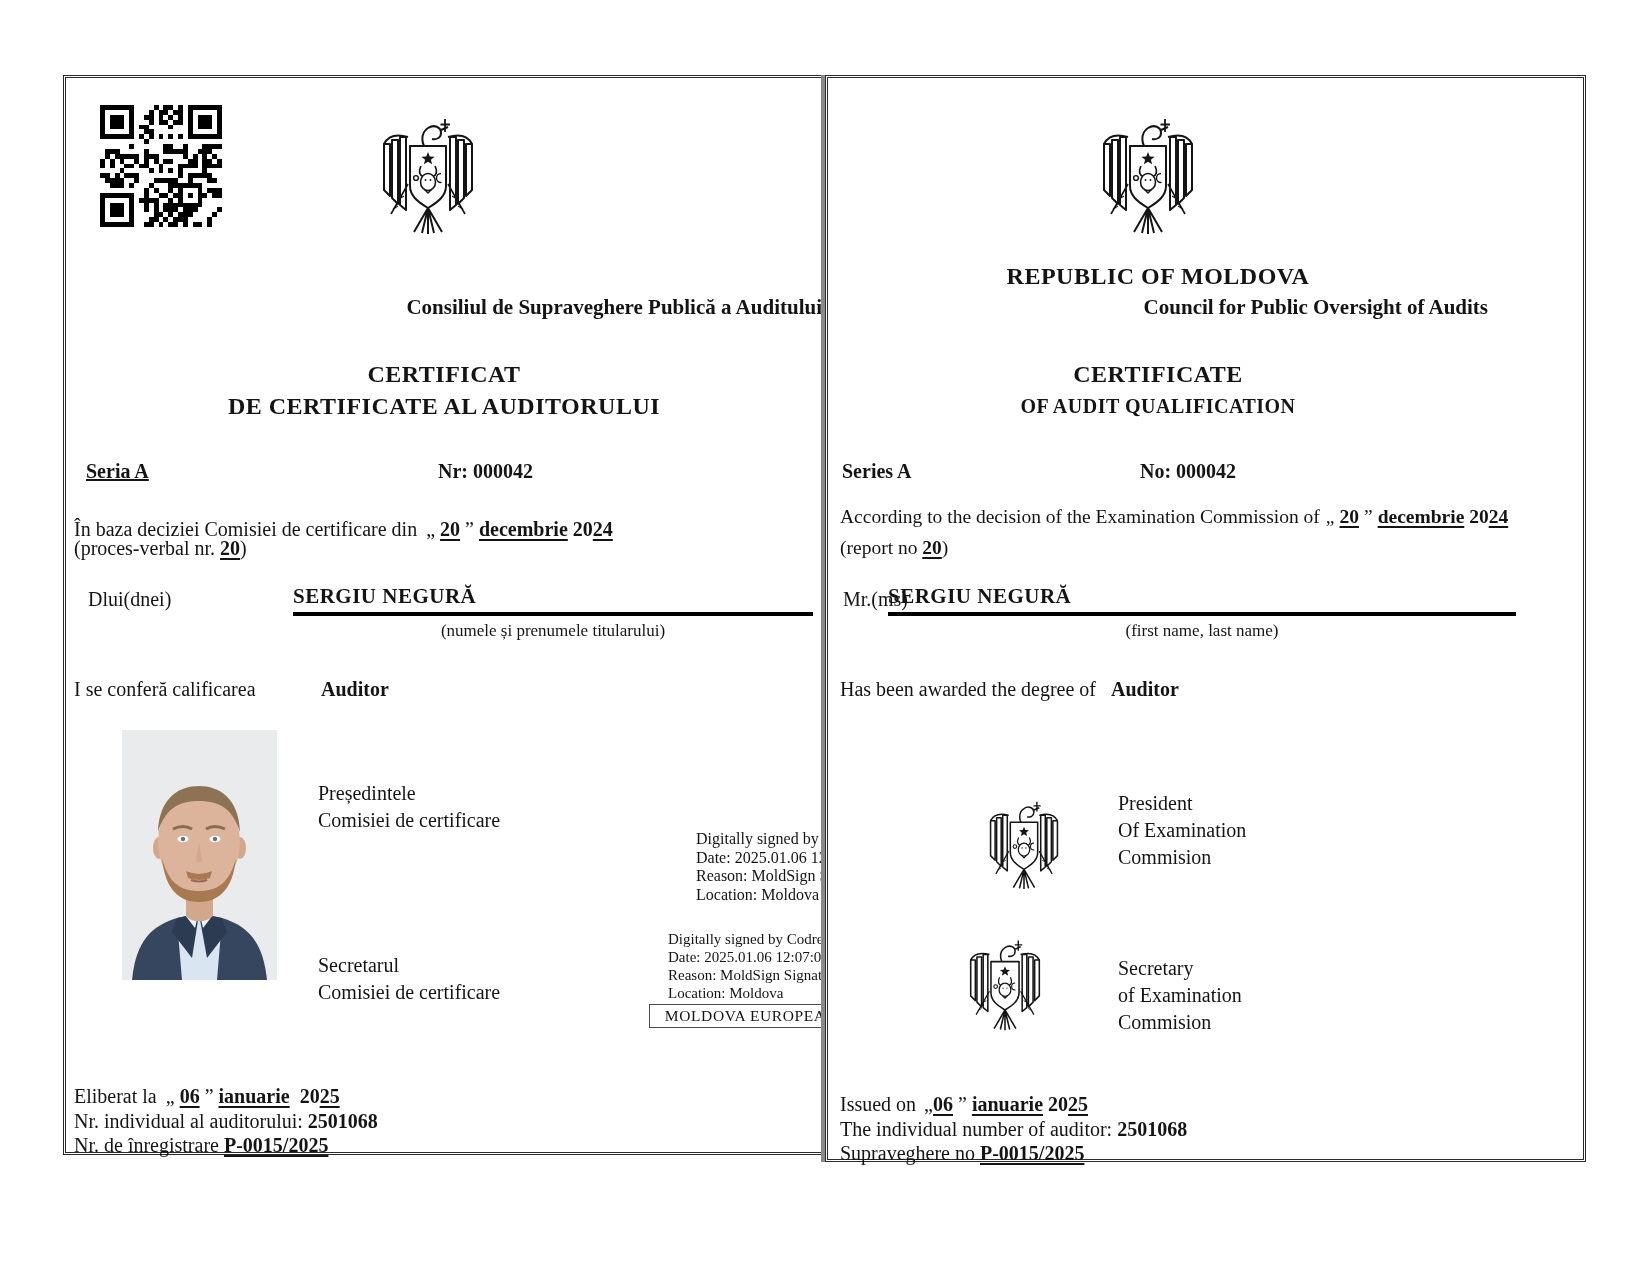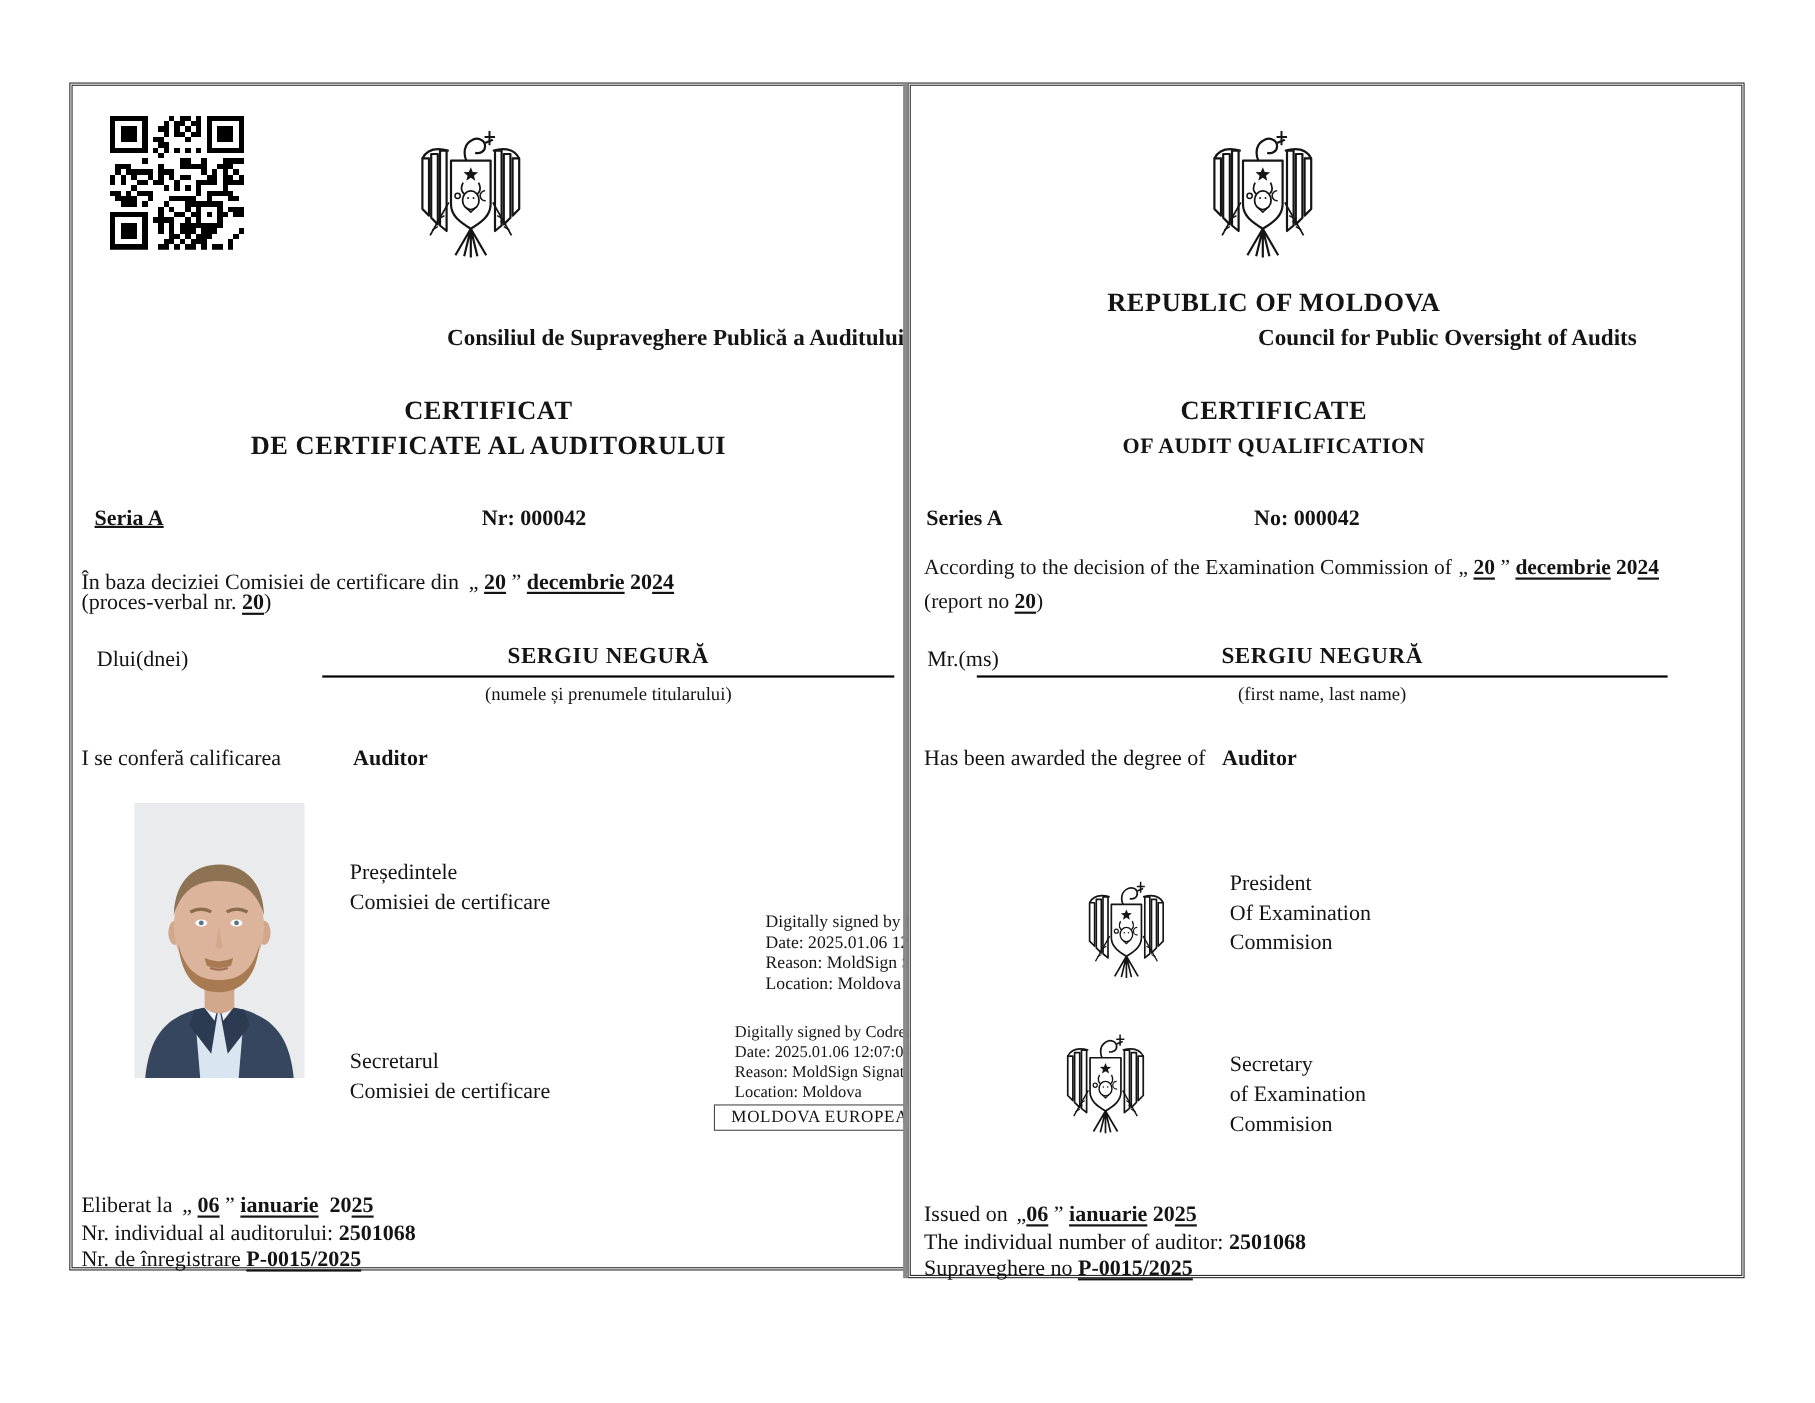--- a/index.html
+++ b/index.html
@@ -17,21 +17,21 @@
   .b{font-weight:bold;}
   .bu{font-weight:bold;text-decoration:underline;text-underline-offset:3px;text-decoration-thickness:2px;}
   .country{font-size:24px;font-weight:bold;letter-spacing:.5px;}
   .council{font-size:21px;font-weight:bold;text-align:right;}
   .cert-title{font-size:24px;font-weight:bold;letter-spacing:.5px;}
   .cert-sub-small{font-size:20px;font-weight:bold;letter-spacing:.5px;}
   .series{font-size:20px;font-weight:bold;}
   .body-text{font-size:20px;}
   .body-text-sm{font-size:19.5px;}
   .hint{font-size:17px;}
-  .name-line{border-bottom:2px solid #000000;text-align:center;font-weight:bold;font-size:21px;letter-spacing:.5px;box-sizing:border-box;}
+  .name-line{border-bottom:4px solid #000000;text-align:left;font-weight:bold;font-size:21px;letter-spacing:.5px;box-sizing:border-box;}
   .official{font-size:20px;line-height:27px;}
   .sig{font-size:16px;line-height:18.5px;white-space:nowrap;}
   .sig2{font-size:15px;line-height:18px;white-space:nowrap;}
   .stamp{border:1px solid #4a4a4a;font-size:15.5px;letter-spacing:.6px;text-align:center;padding:2px 4px;background:#fff;box-sizing:border-box;white-space:nowrap;}
   .footer-line{font-size:20px;white-space:nowrap;}
   .dq{margin:0 5px;}
   .dsp{margin-left:9px;}
   svg{display:block;}
 </style>
 </head>

